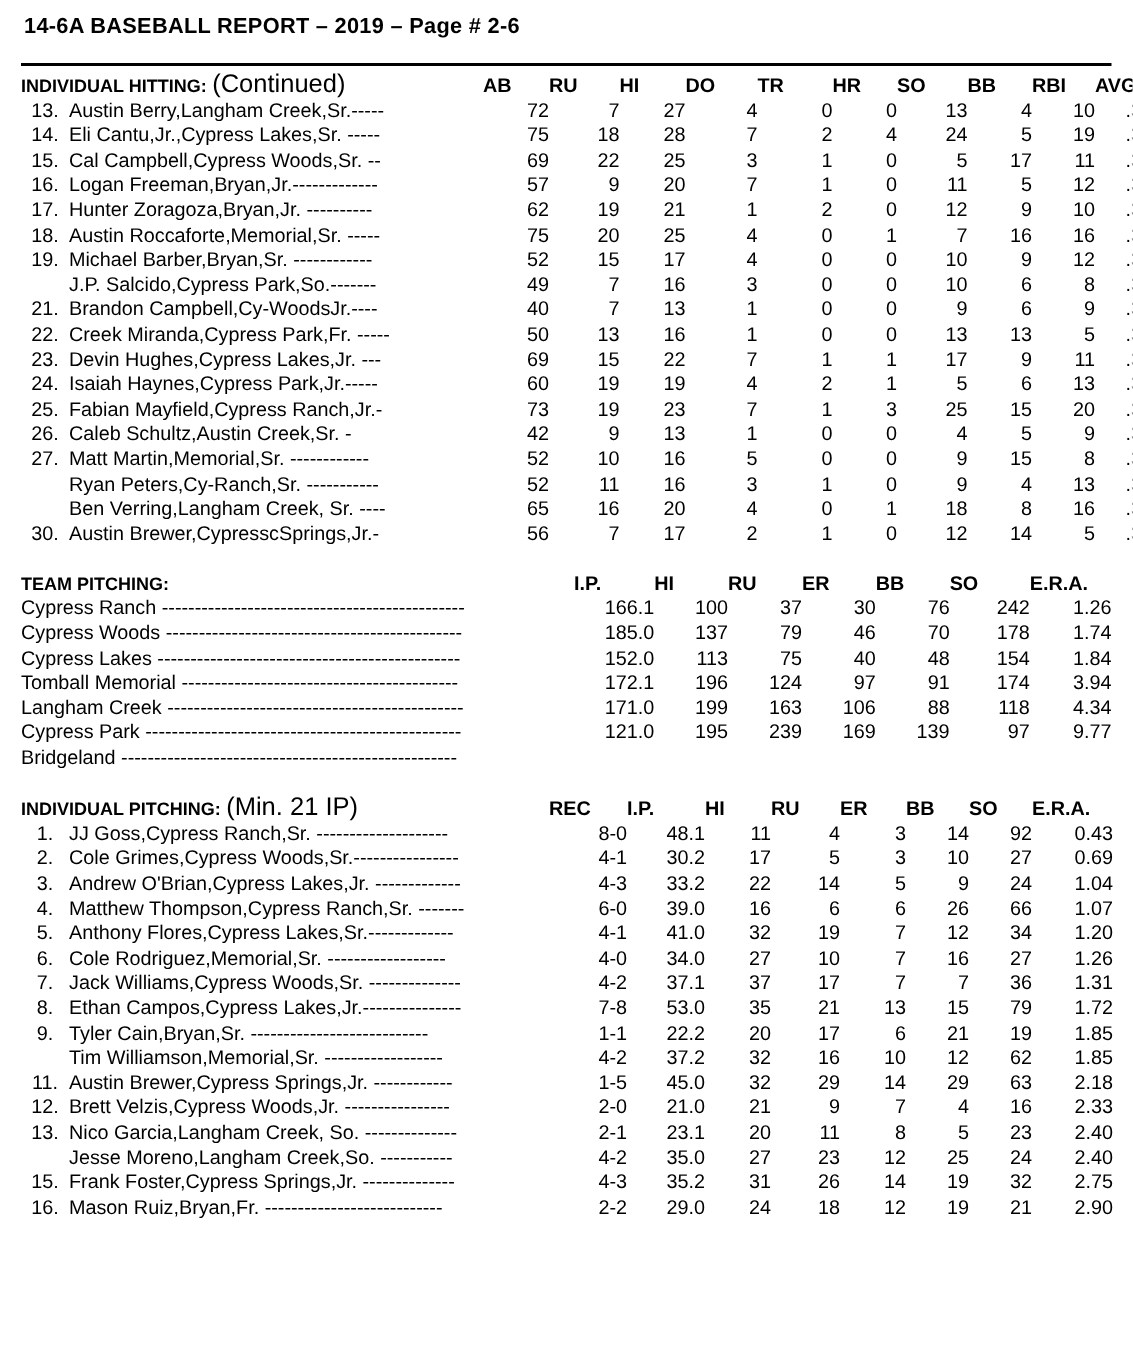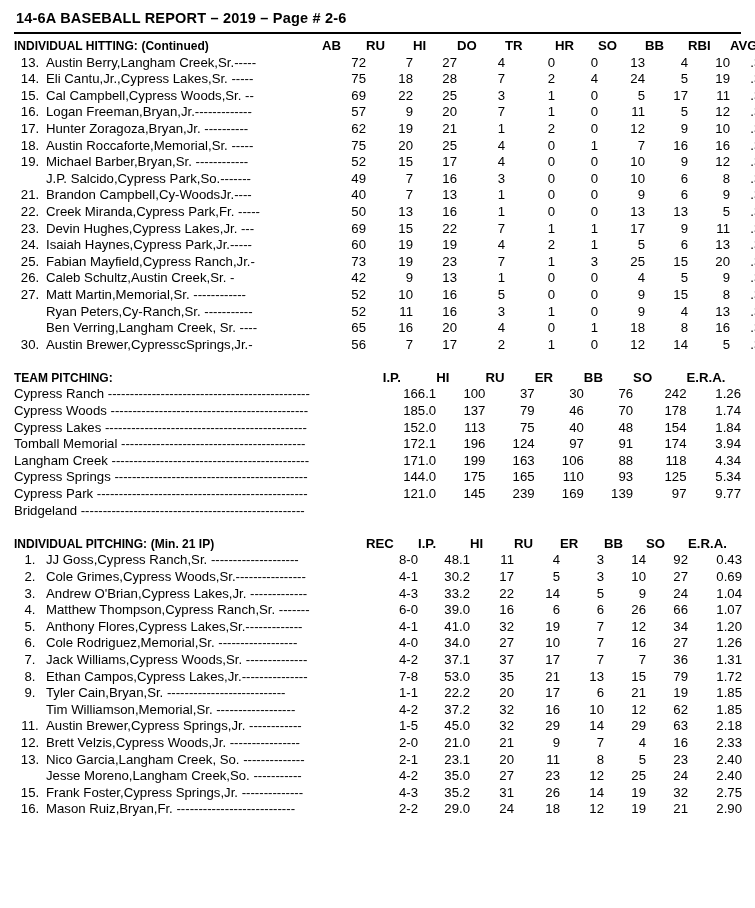--- a/index.html
+++ b/index.html
@@ -19,21 +19,21 @@
     width: 755px;
     height: 908px;
     box-sizing: border-box;
     padding: 8px 14px 4px 14px;
     position: relative;
   }
   .report-title {
     font-size: 14.5px;
     font-weight: bold;
     letter-spacing: 0.2px;
-    margin: 2px 0 6px 2px;
+    margin: 2px 0 16px 2px;
   }
   .rule {
     border: 0;
     border-top: 2px solid #000;
     margin: 0 0 4px 0;
   }
   table.grid {
     border-collapse: collapse;
     width: 100%;
     table-layout: fixed;
@@ -47,22 +47,22 @@
   }
   .sec-head td {
     font-weight: bold;
     padding-bottom: 1px;
   }
   .sec-label {
     font-weight: bold;
     font-size: 12px;
   }
   .sec-note {
-    font-weight: bold;
-    font-size: 12px;
+    font-weight: normal;
+    font-size: 17px;
   }
   .colhead {
     font-weight: bold;
     text-align: left;
     font-size: 13.4px;
   }
   .num {
     text-align: right;
   }
   .rank {
@@ -471,33 +471,23 @@
           <td class="namecell">Langham Creek ---------------------------------------------</td>
           <td class="num">171.0</td>
           <td class="num">199</td>
           <td class="num">163</td>
           <td class="num">106</td>
           <td class="num">88</td>
           <td class="num">118</td>
           <td class="num">4.34</td>
         </tr>
         <tr>
-          <td class="namecell">Cypress Springs --------------------------------------------</td>
-          <td class="num">144.0</td>
-          <td class="num">175</td>
-          <td class="num">165</td>
-          <td class="num">110</td>
-          <td class="num">93</td>
-          <td class="num">125</td>
-          <td class="num">5.34</td>
-        </tr>
-        <tr>
           <td class="namecell">Cypress Park ------------------------------------------------</td>
           <td class="num">121.0</td>
-          <td class="num">145</td>
+          <td class="num">195</td>
           <td class="num">239</td>
           <td class="num">169</td>
           <td class="num">139</td>
           <td class="num">97</td>
           <td class="num">9.77</td>
         </tr>
         <tr>
           <td class="namecell">Bridgeland ---------------------------------------------------</td>
           <td class="num"></td>
           <td class="num"></td>

